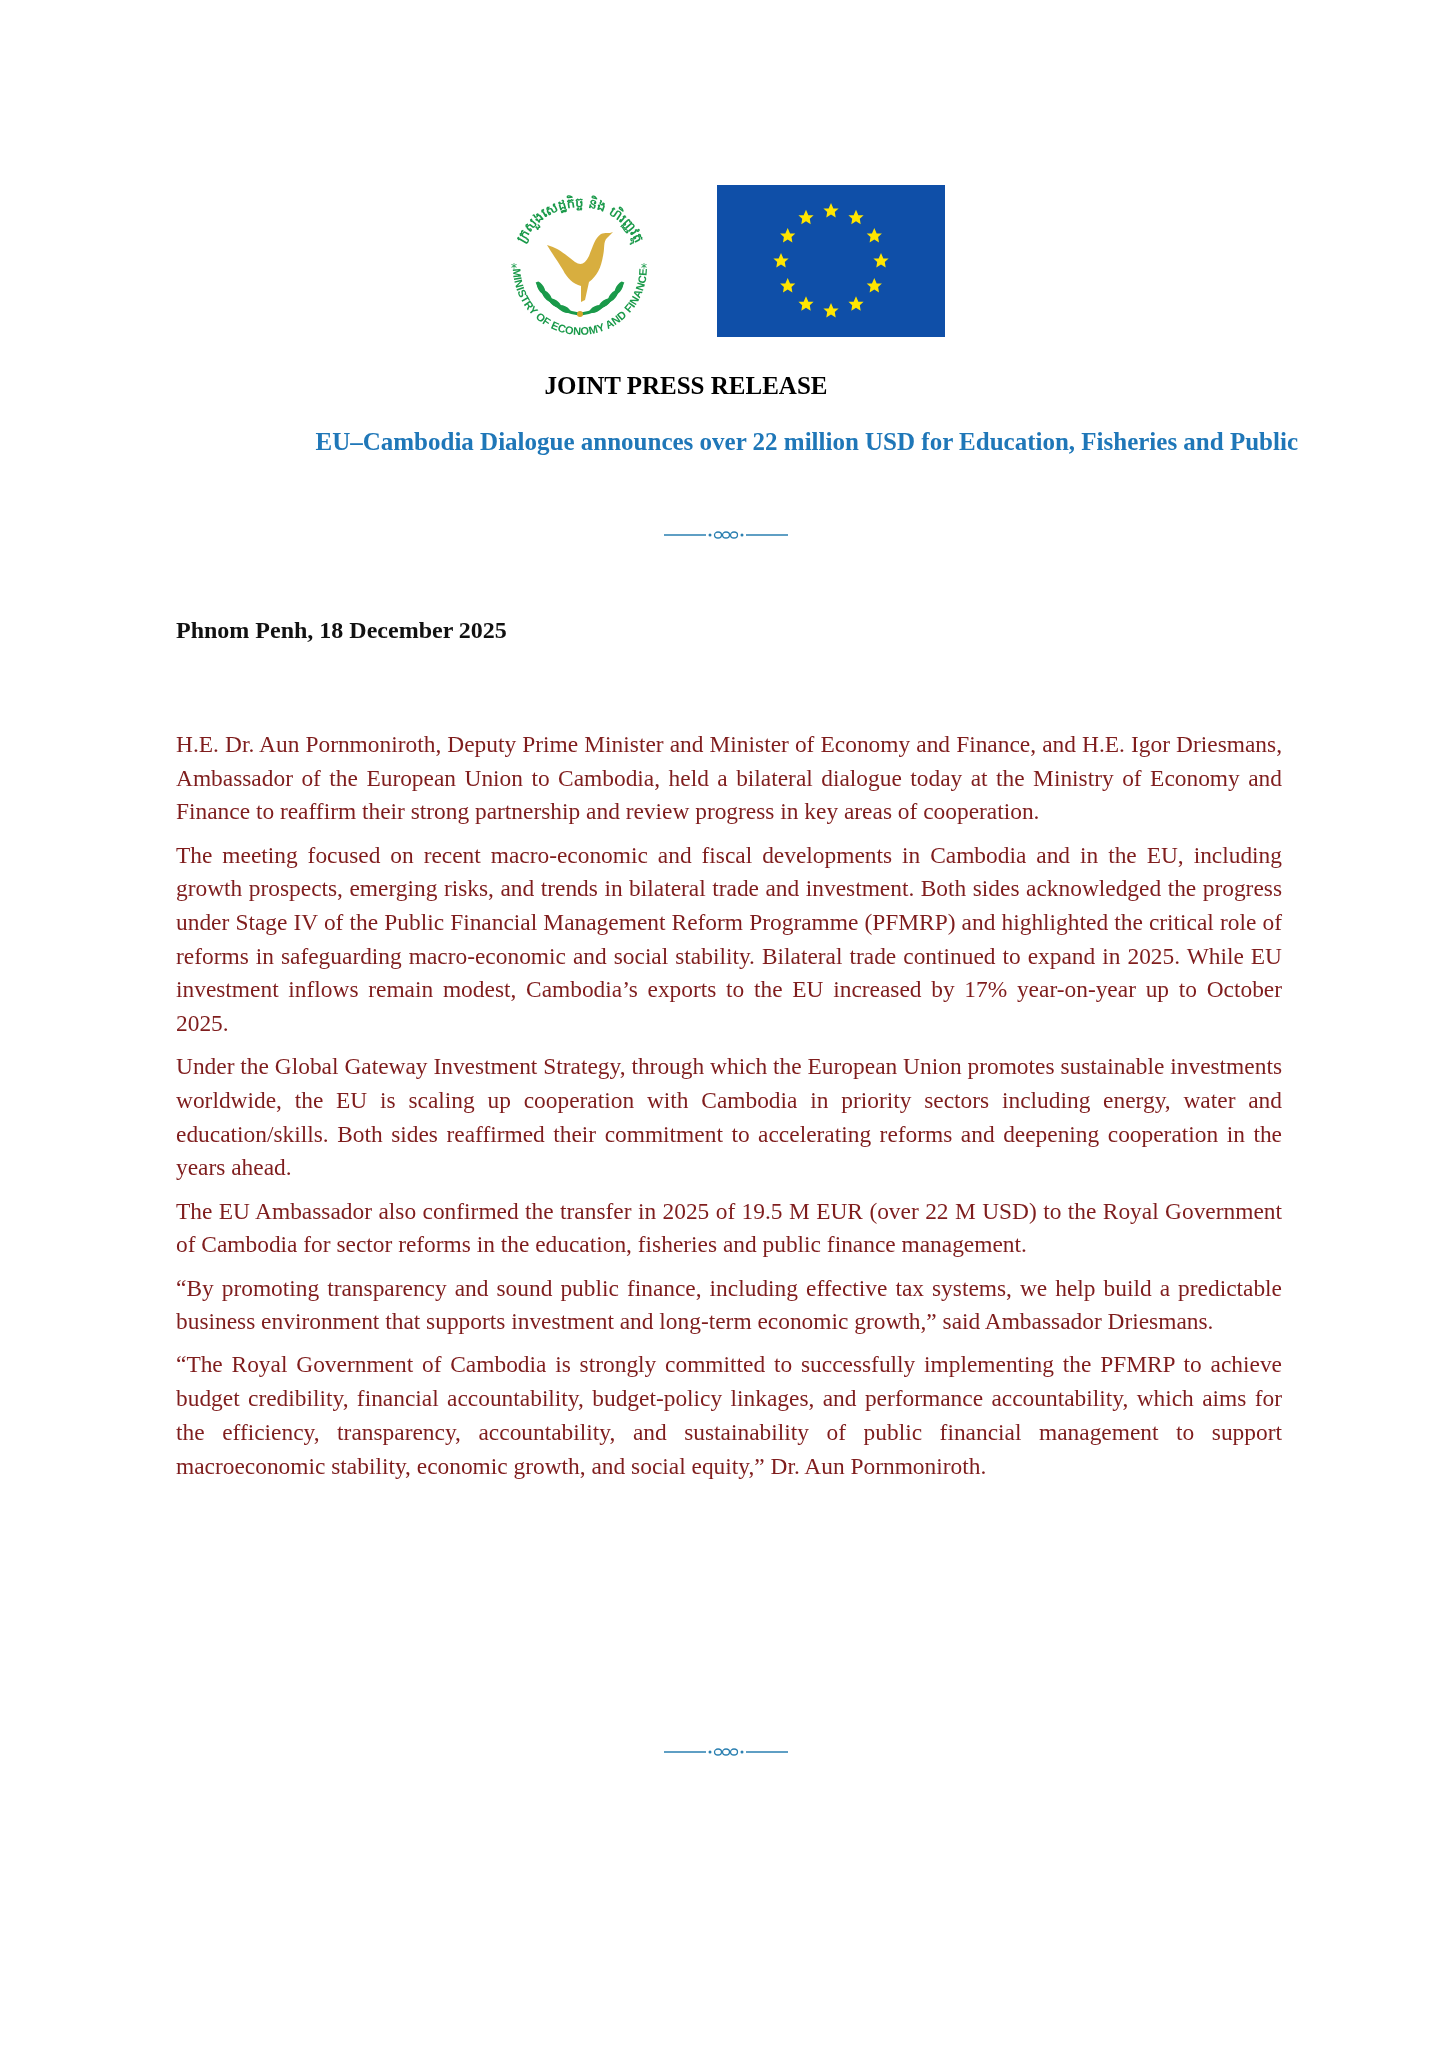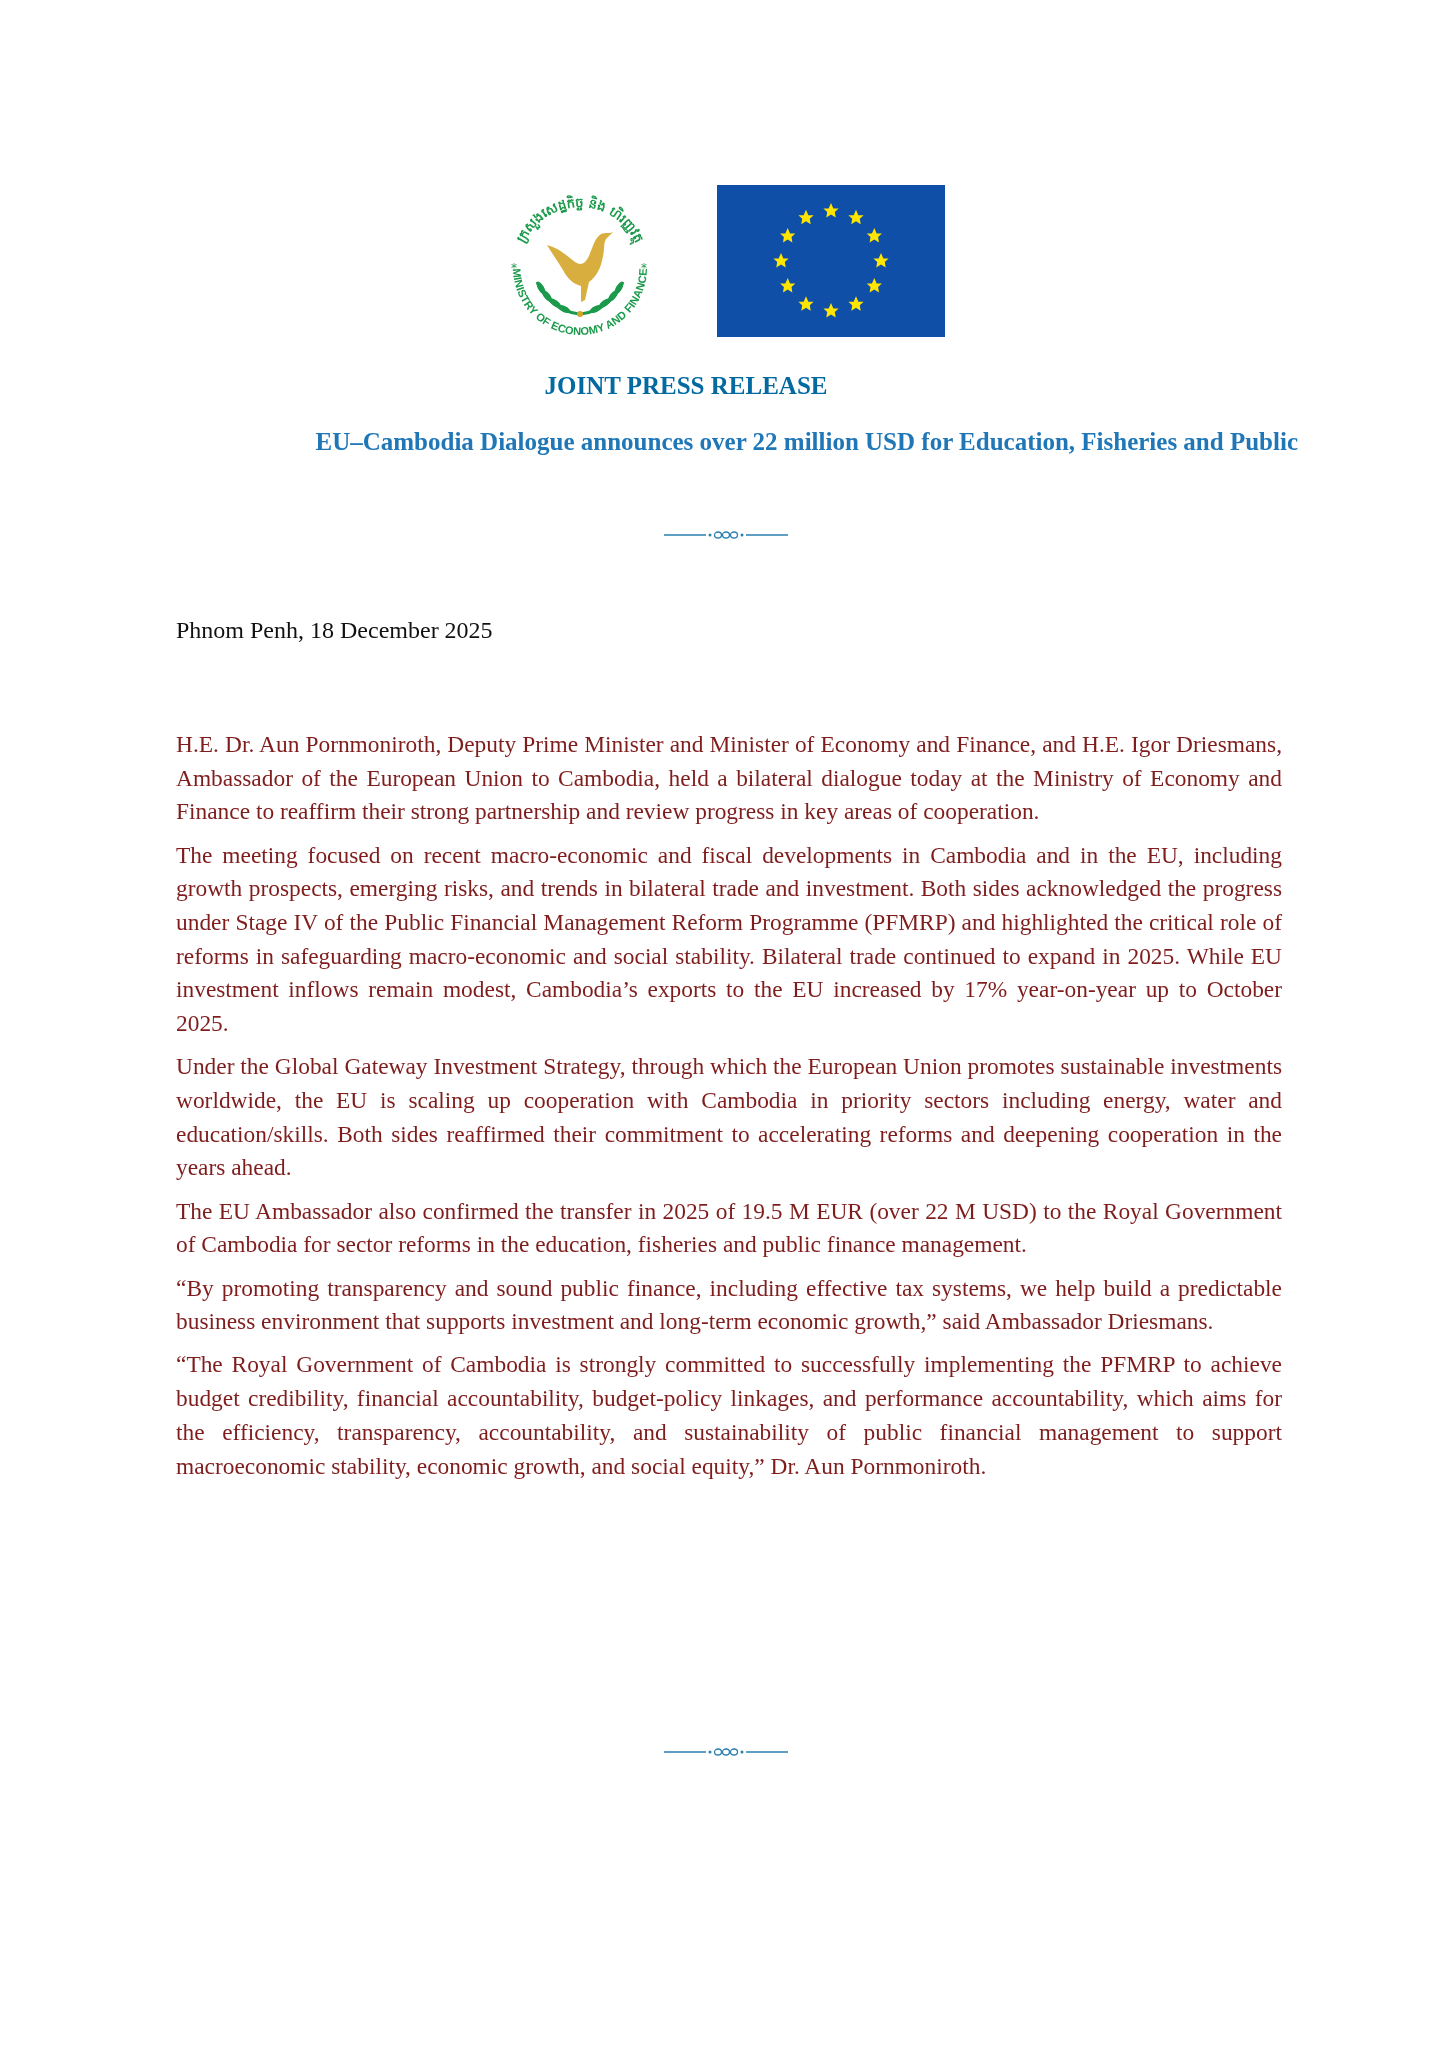--- a/index.html
+++ b/index.html
@@ -31,21 +31,21 @@
     }
     
     .press-label {
       position: absolute;
       top: 372px;
       left: 0;
       width: 1372px;
       text-align: center;
       font-size: 25px;
       font-weight: bold;
-      color: #0369a1;
+      color: #000000;
       letter-spacing: 0px;
     }
     .headline {
       position: absolute;
       top: 424px;
       left: 150px;
       width: 1148px;
       text-align: right;
       font-size: 25px;
       font-weight: bold;
@@ -59,21 +59,21 @@
       height: 14px;
     }
     .divider-top { top: 528px; }
     .divider-bottom { top: 1745px; }
 
     .dateline {
       position: absolute;
       top: 617px;
       left: 176px;
       font-size: 24px;
-      font-weight: normal;
+      font-weight: bold;
       color: #111;
     }
     .body-text {
       position: absolute;
       top: 728px;
       left: 176px;
       width: 1106px;
       font-size: 23.4px;
       line-height: 33.7px;
       text-align: justify;

